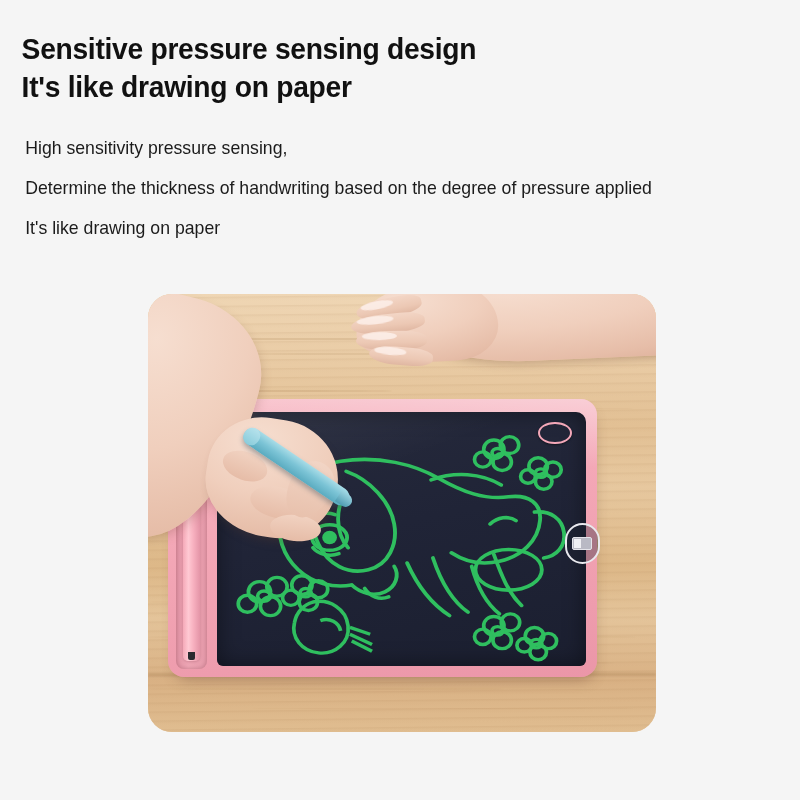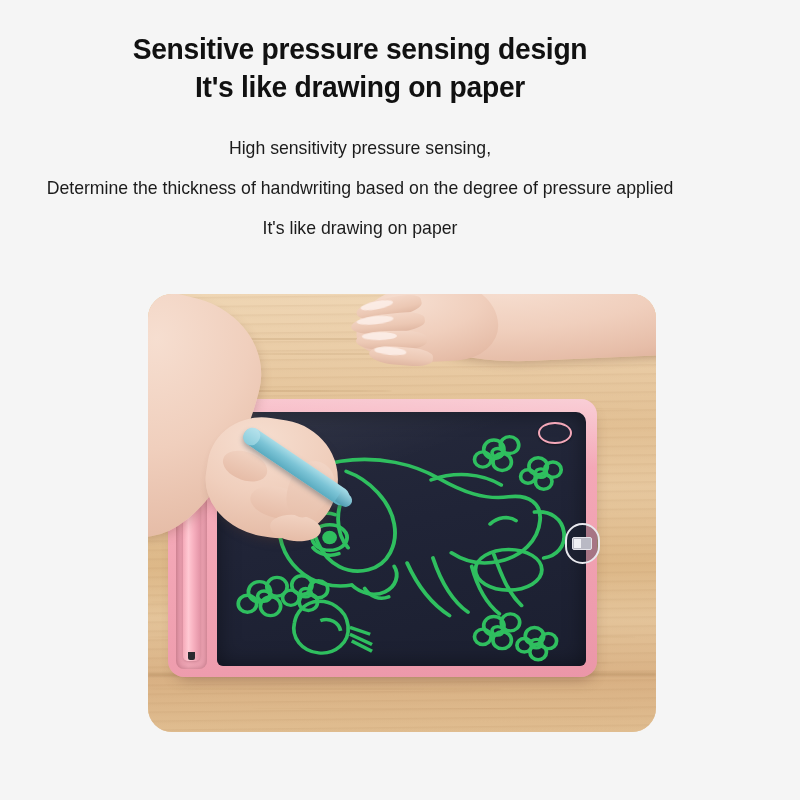--- a/index.html
+++ b/index.html
@@ -21,21 +21,20 @@
     inset: 0;
     background: #f5f5f5;
   }
 
   
   .text-block {
     position: absolute;
     top: 30px;
     left: 0;
     width: 720px;
-    text-align: center;
   }
   .headline {
     font-size: 30px;
     font-weight: 700;
     color: #111111;
     letter-spacing: -0.3px;
     line-height: 38px;
     margin: 0;
     transform: scaleX(0.94);
     white-space: nowrap;

